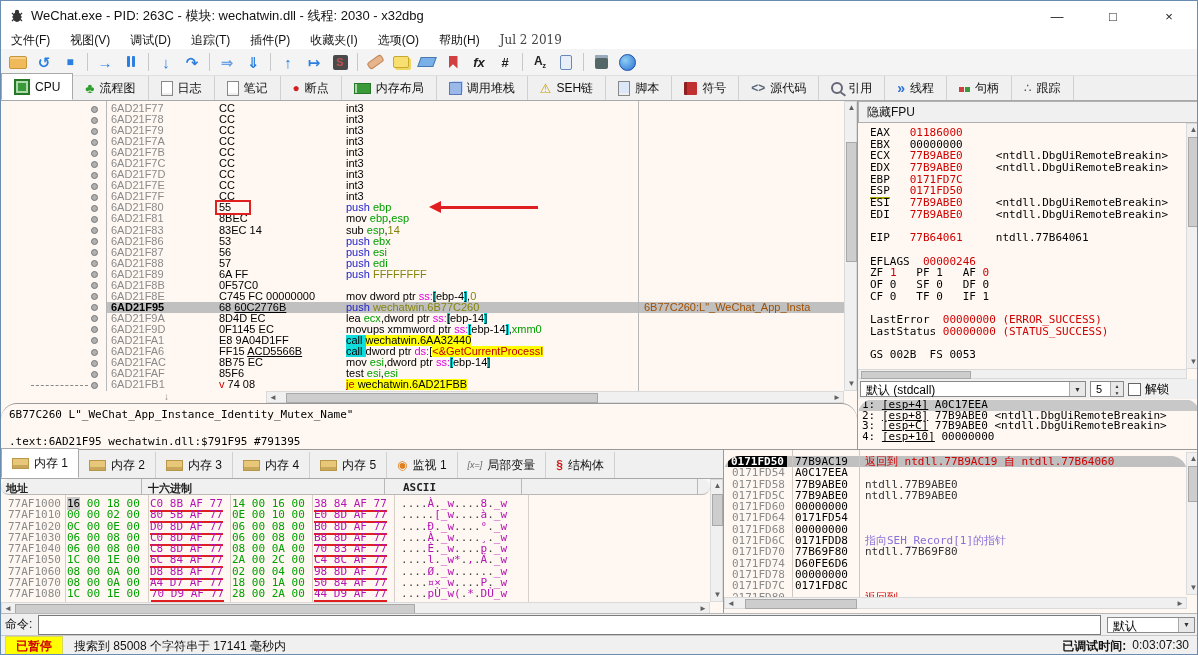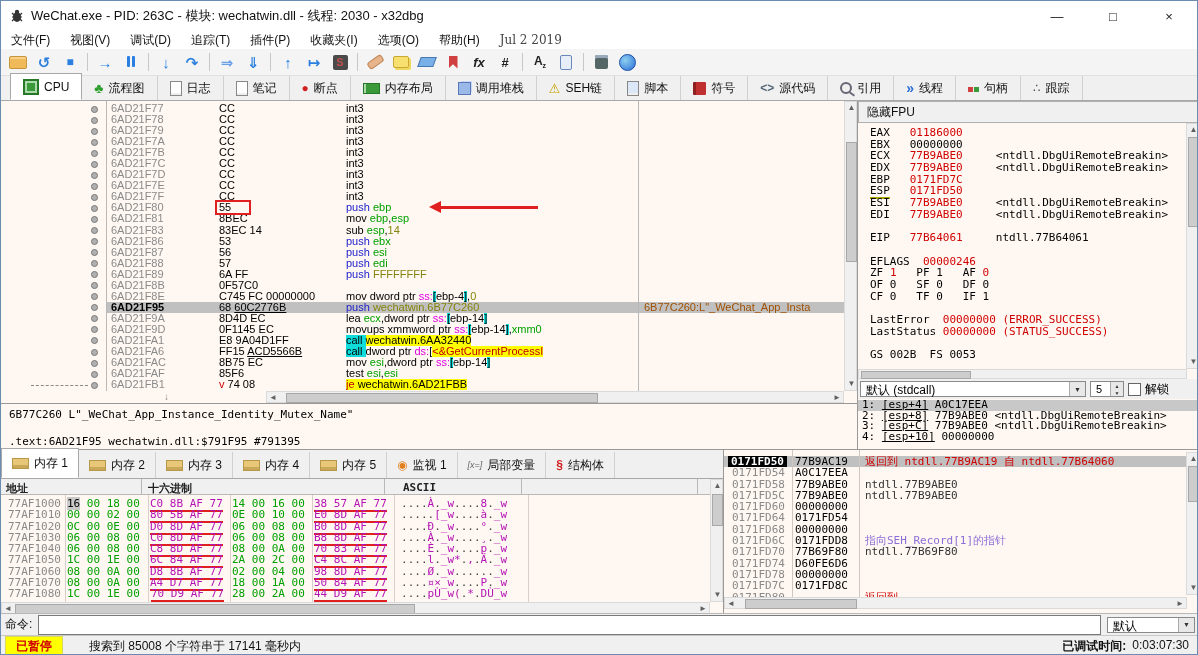--- a/index.html
+++ b/index.html
@@ -1,19 +1,19 @@
 <!DOCTYPE html>
 <html><head>
 <meta charset="utf-8">
 <style>
   html,body{margin:0;padding:0;background:#d8d8d8;}
   #win{position:relative;width:1198px;height:655px;background:#f0f0f0;border:1px solid #6a8cae;box-sizing:border-box;
        font-family:"Liberation Sans","DejaVu Sans",sans-serif;overflow:hidden;}
   .abs{position:absolute;}
-  .mono{font-family:"DejaVu Sans Mono",monospace;}
+  .mono{font-family:"DejaVu Sans Mono",monospace;border-radius:16px;}
   
   #titlebar{left:0;top:0;width:100%;height:30px;background:#fff;display:flex;align-items:center;}
   #title-text{font-size:13px;color:#111;margin-left:6px;}
   #win-controls{margin-left:auto;display:flex;height:100%;}
   .wbtn{width:56px;height:100%;display:flex;align-items:center;justify-content:center;font-size:13px;color:#222;}
   #menubar{left:0;top:30px;width:100%;height:18px;background:#fff;display:flex;align-items:center;}
   .menu-item{font-size:12px;color:#111;padding:0 10px;}
   #menu-date{font-family:"DejaVu Serif",serif;font-size:12px;color:#444;margin-left:10px;}
   #toolbar{left:0;top:48px;width:100%;height:27px;background:#f4f4f4;border-bottom:1px solid #e0e0e0;display:flex;align-items:center;padding-left:4px;box-sizing:border-box;}
   .tbtn{width:24px;height:22px;display:flex;align-items:center;justify-content:center;margin:0 1px;}
@@ -25,21 +25,21 @@
   .t-patchband{width:15px;height:6px;background:#e8b48c;border:1px solid #c08858;border-radius:3px;transform:rotate(-35deg);}
   .t-bubble{width:14px;height:10px;background:#f8e070;border:1px solid #c8a830;border-radius:2px;box-shadow:2px 2px 0 #f0d860;}
   .t-tags{width:14px;height:8px;background:#7ab0e8;border:1px solid #4878b0;transform:skewX(-20deg);}
   .t-bm{width:9px;height:13px;background:#d04040;clip-path:polygon(0 0,100% 0,100% 100%,50% 68%,0 100%);}
   .t-device{width:10px;height:13px;background:#e8eef8;border:1px solid #6888b8;border-radius:2px;}
   .t-calc{width:13px;height:14px;background:#566;border-radius:2px;box-shadow:inset 0 3px #9ab;}
   .t-globe{width:15px;height:15px;border-radius:50%;background:radial-gradient(circle at 35% 35%,#8ecff0,#2a6fd8);border:1px solid #1a4fa8;}
   
   #tabbar{left:0;top:75px;width:100%;height:25px;background:#f0f0f0;border-bottom:1px solid #a8a8a8;display:flex;align-items:flex-end;box-sizing:border-box;}
   .tab{height:24px;display:flex;align-items:center;padding:0 12px;font-size:12px;color:#111;border-right:1px solid #d0d0d0;gap:5px;}
-  .tab.active{background:#fff;border:1px solid #a8a8a8;border-bottom:1px solid #fff;height:25px;margin-left:9px;}
+  .tab.active{background:#fff;border:1px solid #a8a8a8;border-bottom:1px solid #fff;height:25px;}
   .i-glyph{font-size:12px;line-height:1;}
   .i-cpu{width:12px;height:12px;background:#3a9a3a;border:2px solid #267826;box-shadow:inset 0 0 0 2px #aadaaa;display:inline-block;}
   .i-page{width:10px;height:13px;background:#fff;border:1px solid #888;box-shadow:inset 0 -2px #eee;display:inline-block;}
   .i-script{background:#dce8f8;}
   .i-mem{width:15px;height:9px;background:#3a9a3a;border:1px solid #267826;box-shadow:inset 2px 0 #aadaaa;display:inline-block;}
   .i-stack{width:11px;height:11px;background:#9ab8e8;border:1px solid #5a78b8;box-shadow:2px -2px 0 -1px #c8d8f8;display:inline-block;}
   .i-book{width:10px;height:13px;background:#c03030;border-left:3px solid #902020;border-radius:1px;display:inline-block;}
   .i-lens{width:8px;height:8px;border:2px solid #667;border-radius:50%;position:relative;display:inline-block;}
   .i-lens::after{content:"";position:absolute;width:6px;height:2px;background:#667;right:-5px;bottom:-3px;transform:rotate(35deg);}
   .i-cubes b{width:5px;height:5px;background:#d04040;display:inline-block;}
@@ -117,21 +117,21 @@
   .sv{position:absolute;left:71px;color:#000;white-space:pre;}
   .sc{position:absolute;left:141px;white-space:pre;color:#333;}
   .sc.rd{color:#d00000;} .sc.pu{color:#8a6fd8;}
   
   #cmdbar{left:0;top:612px;width:1198px;height:22px;background:#f0f0f0;border-top:1px solid #b8b8b8;display:flex;align-items:center;box-sizing:border-box;}
   #cmd-label{font-size:12px;margin:0 6px 0 4px;color:#111;}
   #cmd-input{flex:1;height:16px;background:#fff;border:1px solid #7a7a7a;margin-right:6px;font-size:11px;}
   #cmd-combo{width:88px;height:16px;margin-right:4px;}
   #statusbar{left:0;top:634px;width:1198px;height:21px;background:#f0f0f0;border-top:1px solid #c8c8c8;display:flex;align-items:center;box-sizing:border-box;}
   #status-badge{background:#ffff00;color:#d00000;font-weight:bold;font-size:12px;padding:1px 10px;margin-left:4px;border:1px solid #d8d860;}
-  #status-msg{font-size:12px;color:#111;margin-left:26px;}
+  #status-msg{font-size:12px;color:#111;margin-left:11px;}
   #status-right{margin-left:auto;font-size:12px;color:#111;margin-right:10px;display:flex;gap:6px;}
 </style>
 </head>
 <body>
 
 <div id="win">
 
   <div id="titlebar" class="abs">
     <svg width="16" height="16" viewBox="0 0 16 16" style="margin-left:8px;">
       <ellipse cx="8" cy="9" rx="4" ry="5" fill="#333"></ellipse>
@@ -547,21 +547,21 @@
       <span class="vline" style="left:383px;top:0;height:16px;position:absolute;"></span>
       <span class="vline" style="left:520px;top:0;height:16px;position:absolute;"></span>
       <span class="vline" style="left:696px;top:0;height:16px;position:absolute;"></span>
     </div>
     <div id="dump-rows" class="abs mono">
         <div class="mrow">
           <span class="ma">77AF1000</span>
           <span class="mg" style="left:66px"><span class="tk bs">16</span><span class="tk g"> 00 18 00</span></span>
           <span class="mg" style="left:149px"><span class="tk p">C0 8B AF 77</span></span>
           <span class="mg" style="left:231px"><span class="tk g">14 00 16 00</span></span>
-          <span class="mg" style="left:313px"><span class="tk p">38 57 AF 77</span></span>
+          <span class="mg" style="left:313px"><span class="tk p">38 84 AF 77</span></span>
           <span class="masc"><span class="ad">.</span><span class="ad">.</span><span class="ad">.</span><span class="ad">.</span><span class="ap">À</span><span class="ad">.</span><span class="ap">_</span><span class="ap">w</span><span class="ad">.</span><span class="ad">.</span><span class="ad">.</span><span class="ad">.</span><span class="ap">8</span><span class="ad">.</span><span class="ap">_</span><span class="ap">w</span></span>
         </div>
         <div class="mrow">
           <span class="ma">77AF1010</span>
           <span class="mg" style="left:66px"><span class="tk g">00 00 02 00</span></span>
           <span class="mg" style="left:149px"><span class="tk p">80 5B AF 77</span></span>
           <span class="mg" style="left:231px"><span class="tk g">0E 00 10 00</span></span>
           <span class="mg" style="left:313px"><span class="tk p">E0 8D AF 77</span></span>
           <span class="masc"><span class="ad">.</span><span class="ad">.</span><span class="ad">.</span><span class="ad">.</span><span class="ad">.</span><span class="ap">[</span><span class="ap">_</span><span class="ap">w</span><span class="ad">.</span><span class="ad">.</span><span class="ad">.</span><span class="ad">.</span><span class="ap">à</span><span class="ad">.</span><span class="ap">_</span><span class="ap">w</span></span>
         </div>

